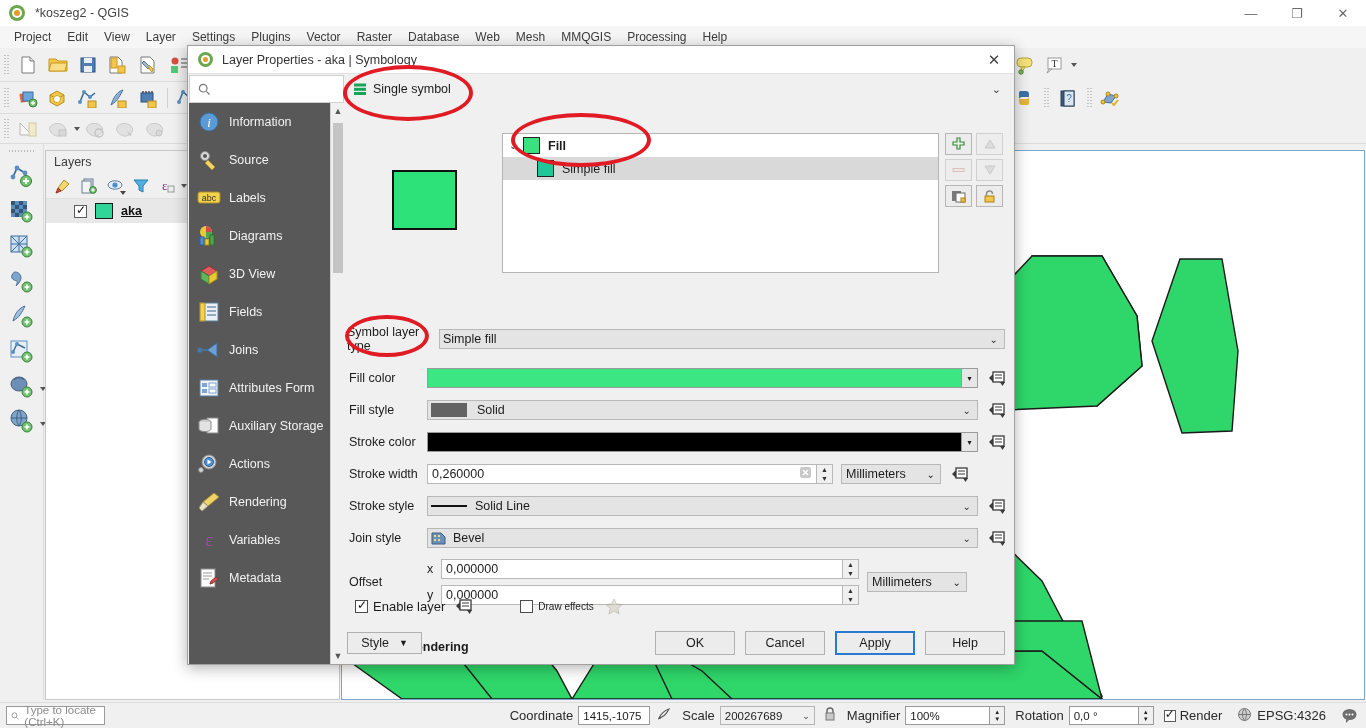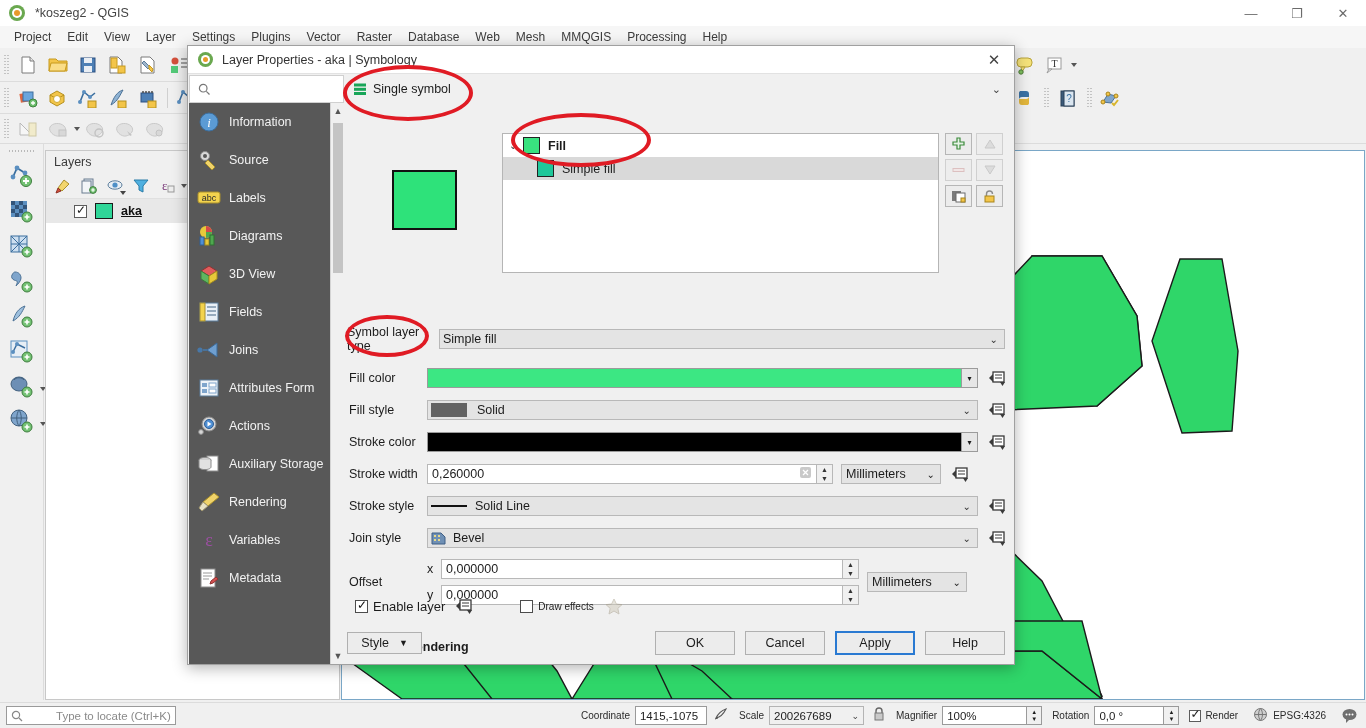--- a/index.html
+++ b/index.html
@@ -57,24 +57,24 @@
   .layer-check { width:13px; height:13px; border:1px solid #5c5c5c; background:#fff; position:relative; }
   .layer-check::after { content:"✓"; position:absolute; left:1px; top:-3px; font-size:12px; color:#222; }
   .layer-swatch { width:18px; height:16px; background:#2fd698; border:1px solid #1a1a1a; margin-left:8px; }
   .layer-name { margin-left:8px; font-size:12.5px; font-weight:bold; text-decoration:underline; color:#111; }
 
   
   .map-canvas { position:absolute; left:341px; top:150px; width:1024px; height:550px; background:#ffffff; border:1px solid #7aa7c7; overflow:hidden; }
 
   
   .statusbar { position:absolute; left:0; top:702px; width:1366px; height:26px; background:#f0f0f0; border-top:1px solid #dcdcdc; display:flex; align-items:center; }
-  .locator { margin-left:6px; width:198px; height:19px; border:1px solid #9a9a9a; background:#fff; display:flex; align-items:center; padding-left:4px;gap:28px; }
+  .locator { margin-left:6px; width:198px; height:19px; border:1px solid #9a9a9a; background:#fff; display:flex; align-items:center; padding-left:4px; }
   .locator .ph { margin-left:5px; color:#8a8a8a; font-size:11.5px; }
   .sb-group { display:flex; align-items:center; margin-left:10px; }
-  .sb-label { font-size:10px; color:#2a2a2a; margin-right:5px; }
+  .sb-label { font-size:13px; color:#2a2a2a; margin-right:5px; }
   .sb-field { height:19px; border:1px solid #9a9a9a; background:#fff; display:flex; align-items:center; padding:0 4px; font-size:11.5px; }
   .sb-field.flat { border:1px solid #b4b4b4; background:#f0f0f0; }
   .sb-spin { width:15px; height:19px; border:1px solid #9a9a9a; border-left:none; background:#f0f0f0; display:flex; flex-direction:column; align-items:center; justify-content:center; }
   .sb-chk { width:12px; height:12px; border:1px solid #5c5c5c; background:#fff; position:relative; margin-right:4px;}
   .sb-chk::after { content:"✓"; position:absolute; left:0px; top:-4px; font-size:12px; color:#222; }
 
   
   .dialog { position:absolute; left:187px; top:45px; width:828px; height:620px; background:#f0f0f0; border:1px solid #a0a0a0; box-shadow:0 3px 14px rgba(0,0,0,.30); }
   .dlg-title { height:28px; background:#ffffff; display:flex; align-items:center; border-bottom:1px solid #e2e2e2; }
   .dlg-logo { width:15px; height:15px; margin-left:10px; position:relative; }
@@ -670,37 +670,37 @@
               <rect x="4" y="11" width="5" height="4" fill="#7fa5cc"></rect>
               <rect x="11" y="5" width="7" height="4" fill="#fff" stroke="#7fa5cc"></rect>
               <rect x="11" y="11" width="7" height="4" fill="#fff" stroke="#7fa5cc"></rect>
             </svg>
         </div>
         <span>Attributes Form</span>
       </div>
       <div class="side-item">
         <div class="side-ico">
           <svg width="24" height="22" viewBox="0 0 24 22">
+              <rect x="10" y="3" width="11" height="15" fill="#fff" stroke="#8c8c8c"></rect>
+              <ellipse cx="8" cy="7" rx="6" ry="2.6" fill="#cfcfcf" stroke="#8c8c8c"></ellipse>
+              <path d="M2 7v7c0 1.4 2.7 2.6 6 2.6s6-1.2 6-2.6V7" fill="#e2e2e2" stroke="#8c8c8c"></path>
+            </svg>
+        </div>
+        <span>Auxiliary Storage</span>
+      </div>
+      <div class="side-item">
+        <div class="side-ico">
+          <svg width="24" height="22" viewBox="0 0 24 22">
               <circle cx="12" cy="9" r="7" fill="#d6d6d6" stroke="#8c8c8c"></circle>
               <circle cx="12" cy="9" r="4.5" fill="#4f8fd4" stroke="#2f5f96"></circle>
               <path d="M10.5 6.5l4 2.5-4 2.5z" fill="#fff"></path>
               <circle cx="4" cy="17" r="2.4" fill="#d6d6d6" stroke="#8c8c8c"></circle>
             </svg>
         </div>
         <span>Actions</span>
-      </div>
-      <div class="side-item">
-        <div class="side-ico">
-          <svg width="24" height="22" viewBox="0 0 24 22">
-              <rect x="10" y="3" width="11" height="15" fill="#fff" stroke="#8c8c8c"></rect>
-              <ellipse cx="8" cy="7" rx="6" ry="2.6" fill="#cfcfcf" stroke="#8c8c8c"></ellipse>
-              <path d="M2 7v7c0 1.4 2.7 2.6 6 2.6s6-1.2 6-2.6V7" fill="#e2e2e2" stroke="#8c8c8c"></path>
-            </svg>
-        </div>
-        <span>Auxiliary Storage</span>
       </div>
       <div class="side-item">
         <div class="side-ico">
           <svg width="24" height="22" viewBox="0 0 24 22">
               <path d="M17 2l5 4-11 9-5-4z" fill="#f0d36a" stroke="#a88f2b"></path>
               <path d="M6 11l5 4-6 5-3-3z" fill="#e8e2c6" stroke="#a09670"></path>
             </svg>
         </div>
         <span>Rendering</span>
       </div>

